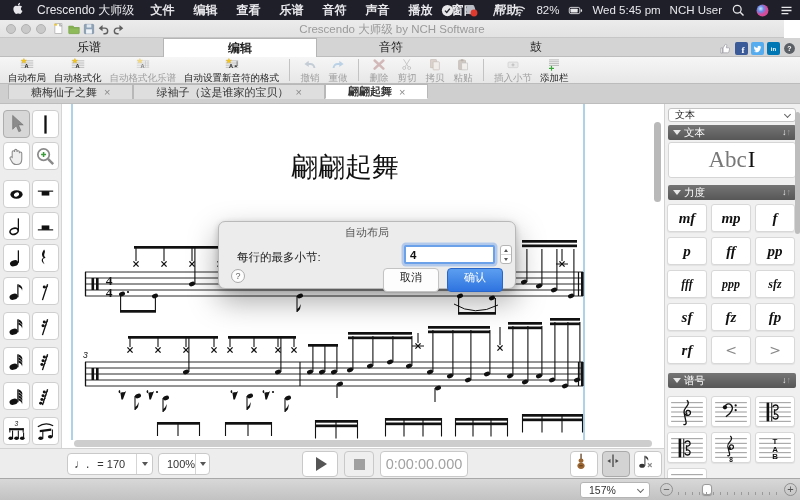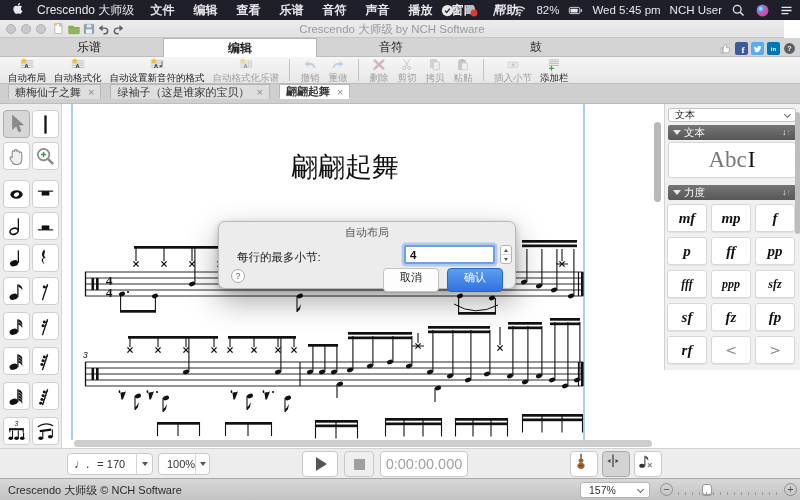--- a/index.html
+++ b/index.html
@@ -42,40 +42,40 @@
   .tbtn .ic { height:15px; display:flex; align-items:center; }
   .tbtn .ic svg { width:20px; height:15px; }
   .tbtn .lb { font-size:9.5px; color:#222; white-space:nowrap; line-height:10px; }
   .tbtn.disabled .lb { color:#9e9e9e; }
   .tbtn.disabled .ic { opacity:.55; }
   .tsep { width:1px; background:#c3c3c3; margin:2px 6px; }
 
   
   #doctabs { position:absolute; left:0; top:84px; width:800px; height:20px; background:#cfcfcf; border-bottom:1px solid #bdbdbd;
     display:flex; padding-left:8px; }
-  .dtab { display:flex; align-items:center; gap:7px; padding:0 6px; font-size:11px; color:#333; background:#dedede;
-    border:1px solid #b8b8b8; border-bottom:none; margin-right:9px; height:15px; }
+  .dtab { display:flex; align-items:center; gap:7px; padding:0 22px; font-size:11px; color:#333; background:#dedede;
+    border:1px solid #b8b8b8; border-bottom:none; margin-right:0; height:15px; }
   .dtab.active { background:#fff; font-weight:bold; border-bottom:1px solid #fff; }
   .dtab .cls { color:#8a8a8a; font-size:11px; font-weight:normal; }
 
   
   #main { position:absolute; left:0; top:104px; width:800px; height:344px; background:#fff; }
   #palette { position:absolute; left:0; top:0; width:62px; height:344px; background:#ededed; border-right:1px solid #d5d5d5; }
   .pbtn { position:absolute; width:27px; height:28px; background:#fff; border:1px solid #cfcfcf; border-radius:4px;
     display:flex; align-items:center; justify-content:center; }
   .pbtn.selected { background:#d7d7d7; border-color:#aeaeae; }
   .pbtn svg { width:23px; height:23px; }
   #docarea { position:absolute; left:62px; top:0; width:592px; height:344px; background:#fff; }
   .pageline { position:absolute; top:0; bottom:8px; width:2px; background:#aed2e8; }
   #scoresvg { position:absolute; left:10px; top:0; width:514px; height:344px; }
   #vscroll-doc { position:absolute; left:592px; top:18px; width:7px; height:80px; background:#b9b9b9; border-radius:3.5px; }
   #hscroll { position:absolute; left:12px; top:336px; width:578px; height:7px; background:#cdcdcd; border-radius:3.5px; }
 
   
-  #sidebar { position:absolute; left:664px; top:104px; width:136px; height:266px; background:#f0f0f0;
+  #sidebar { position:absolute; left:664px; top:104px; width:136px; height:374px; background:#f0f0f0;
     border-left:1px solid #d2d2d2; overflow:hidden; z-index:10; }
   #sb-dropdown { position:absolute; left:3px; top:4px; width:128px; height:14px; background:#fff; border:1px solid #c3c3c3;
     border-radius:3px; font-size:10px; color:#222; line-height:12px; padding-left:6px; }
   #sb-dropdown .chev { position:absolute; right:5px; top:3px; width:5px; height:5px; border-right:1.4px solid #666;
     border-bottom:1.4px solid #666; transform:rotate(45deg); }
   .sb-hdr { position:absolute; left:3px; width:128px; height:15px; background:linear-gradient(#757575,#575757);
     border-radius:2px; color:#fff; font-size:10.5px; line-height:15px; padding-left:16px; }
   .sb-hdr .tri { position:absolute; left:5px; top:5px; width:0; height:0; border-left:4px solid transparent;
     border-right:4px solid transparent; border-top:5px solid #e8e8e8; }
   .sb-hdr .arrs { position:absolute; right:5px; top:0; font-size:9px; }
@@ -320,46 +320,46 @@
           <svg viewBox="0 0 24 24" width="100%" height="100%">
             <g stroke="#9f9f9f" stroke-width="1">
               <path d="M2 4.5h20M2 8h20M2 11.5h20M2 15h20"></path>
             </g>
             <path d="M7 0.5l1.3 2.6 2.9.2-2.1 1.9.6 2.8L7 6.6 4.3 8l.6-2.8L2.8 3.3l2.9-.2z" fill="#f5c518" stroke="#c89a10" stroke-width=".4"></path>
             <text x="8" y="15.5" font-size="9" font-weight="bold" fill="#222">A</text>
           </svg>
         </span>
         <span class="lb">自动格式化</span>
       </div>
+      <div class="tbtn disabled">
+        <span class="ic">
+          <svg viewBox="0 0 24 24" width="100%" height="100%">
+            <g stroke="#9f9f9f" stroke-width="1">
+              <path d="M2 4.5h20M2 8h20M2 11.5h20M2 15h20"></path>
+            </g>
+            <path d="M16 4.5v10.5M20 4.5v10.5" stroke="#9f9f9f"></path>
+            <path d="M7 0.5l1.3 2.6 2.9.2-2.1 1.9.6 2.8L7 6.6 4.3 8l.6-2.8L2.8 3.3l2.9-.2z" fill="#f5c518" stroke="#c89a10" stroke-width=".4"></path>
+            <text x="8" y="15.5" font-size="9" font-weight="bold" fill="#222">A</text>
+          </svg>
+        </span>
+        <span class="lb">自动格式化乐谱</span>
+      </div>
       <div class="tbtn">
         <span class="ic">
           <svg viewBox="0 0 24 24" width="100%" height="100%">
             <g stroke="#9f9f9f" stroke-width="1">
               <path d="M2 4.5h20M2 8h20M2 11.5h20M2 15h20"></path>
             </g>
             <ellipse cx="18" cy="13" rx="2" ry="1.4" fill="#444"></ellipse>
             <rect x="19.6" y="5" width="1" height="8" fill="#444"></rect>
             <path d="M7 0.5l1.3 2.6 2.9.2-2.1 1.9.6 2.8L7 6.6 4.3 8l.6-2.8L2.8 3.3l2.9-.2z" fill="#f5c518" stroke="#c89a10" stroke-width=".4"></path>
             <text x="7" y="15.5" font-size="9" font-weight="bold" fill="#222">A</text>
           </svg>
         </span>
         <span class="lb">自动设置新音符的格式</span>
-      </div>
-      <div class="tbtn disabled">
-        <span class="ic">
-          <svg viewBox="0 0 24 24" width="100%" height="100%">
-            <g stroke="#9f9f9f" stroke-width="1">
-              <path d="M2 4.5h20M2 8h20M2 11.5h20M2 15h20"></path>
-            </g>
-            <path d="M16 4.5v10.5M20 4.5v10.5" stroke="#9f9f9f"></path>
-            <path d="M7 0.5l1.3 2.6 2.9.2-2.1 1.9.6 2.8L7 6.6 4.3 8l.6-2.8L2.8 3.3l2.9-.2z" fill="#f5c518" stroke="#c89a10" stroke-width=".4"></path>
-            <text x="8" y="15.5" font-size="9" font-weight="bold" fill="#222">A</text>
-          </svg>
-        </span>
-        <span class="lb">自动格式化乐谱</span>
       </div>
       <div class="tsep"></div>
       <div class="tbtn disabled">
         <span class="ic">
           <svg viewBox="0 0 24 24" width="100%" height="100%">
             <path d="M19 16a6.5 6.5 0 0 0-6.5-6.5H8" fill="none" stroke="#9fb0c0" stroke-width="3.2"></path>
             <path d="M10 4.5L3 9.5l7 5z" fill="#9fb0c0"></path>
           </svg>
         </span>
         <span class="lb">撤销</span>
@@ -979,21 +979,20 @@
             <ellipse cx="8.5" cy="16.5" rx="3.4" ry="2.5" fill="#333"></ellipse>
             <rect x="11.3" y="4.5" width="1.2" height="12" fill="#333"></rect>
             <path d="M12.5 4.5c3 1.6 4 3.2 3.2 6.2-.3-1.9-1.4-2.9-3.2-3.6z" fill="#333"></path>
             <path d="M15.5 13.5l4.5 4.5M20 13.5l-4.5 4.5" stroke="#8a8a8a" stroke-width="1.3"></path>
           </svg>
         </span>
       </div>
   </div>
 
   <div id="statusbar">
-    <span id="sb-copy">Crescendo 大师级 © NCH Software</span>
     <div id="zoomsel">
       <span>157%</span>
       <span class="chev"></span>
     </div>
     <div class="zbtn" id="zminus">−</div>
     <div id="ztrack">
       <div id="zthumb"></div>
     <div class="tick" style="left: 0px;"></div>
         <div class="tick" style="left: 7px;"></div>
         <div class="tick" style="left: 14px;"></div>

